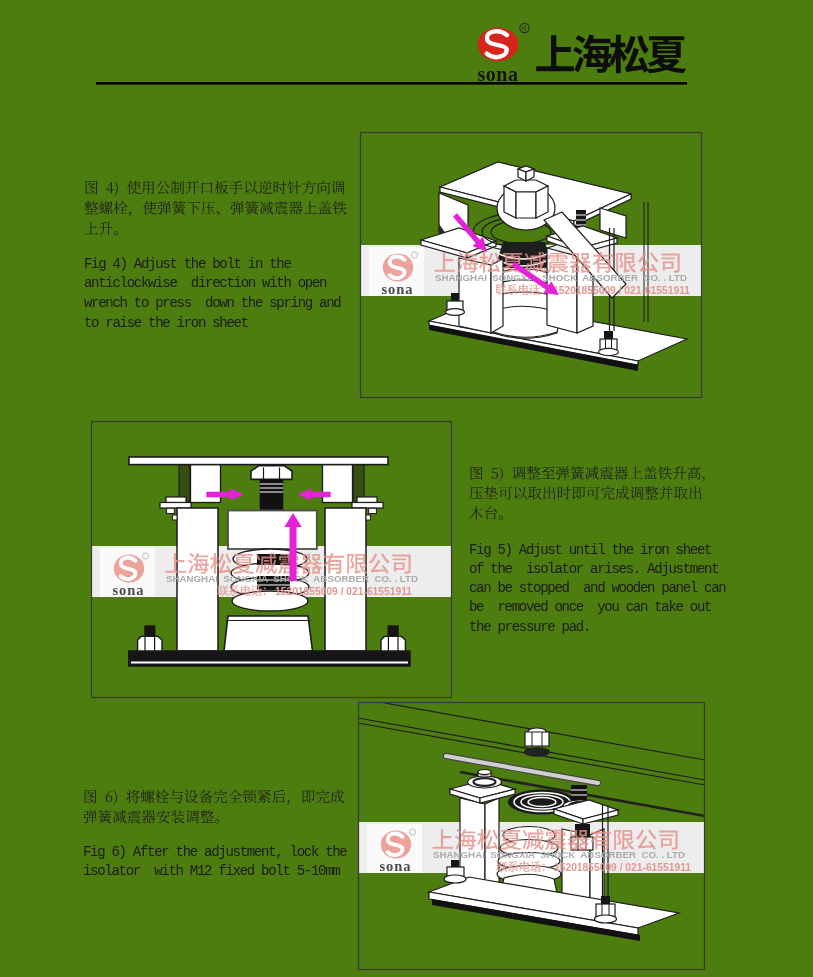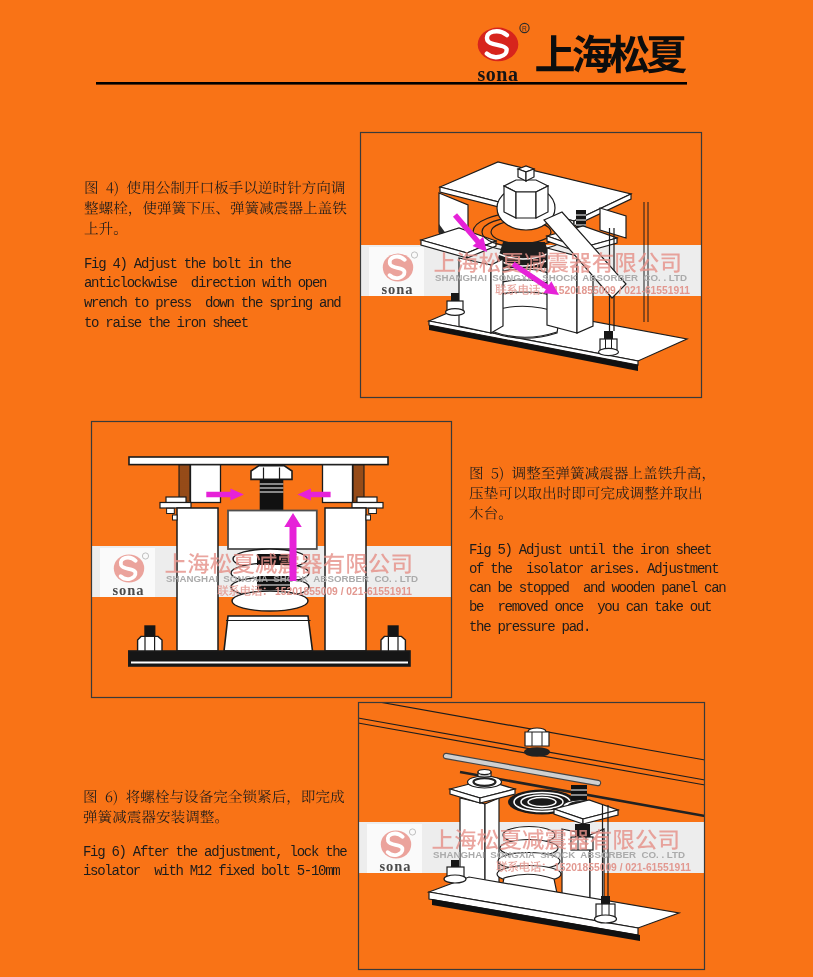--- a/index.html
+++ b/index.html
@@ -1,14 +1,14 @@
 <!DOCTYPE html>
 <html><head><meta charset="utf-8"><style>
 html,body{margin:0;padding:0;background:#fff;}
-#page{position:relative;width:813px;height:977px;background:#f97316;overflow:hidden;font-family:"Liberation Sans",sans-serif;}
+#page{position:relative;width:813px;height:977px;background:#4d7c0f;overflow:hidden;font-family:"Liberation Sans",sans-serif;}
 svg{display:block;}
 text{white-space:pre;}
 </style></head><body>
 <div id="page">
 <svg width="813" height="977" viewBox="0 0 813 977">
 <defs>
         <clipPath id="c1">
           <rect x="0" y="0" width="342" height="266"></rect>
         </clipPath>
         <clipPath id="c2">

